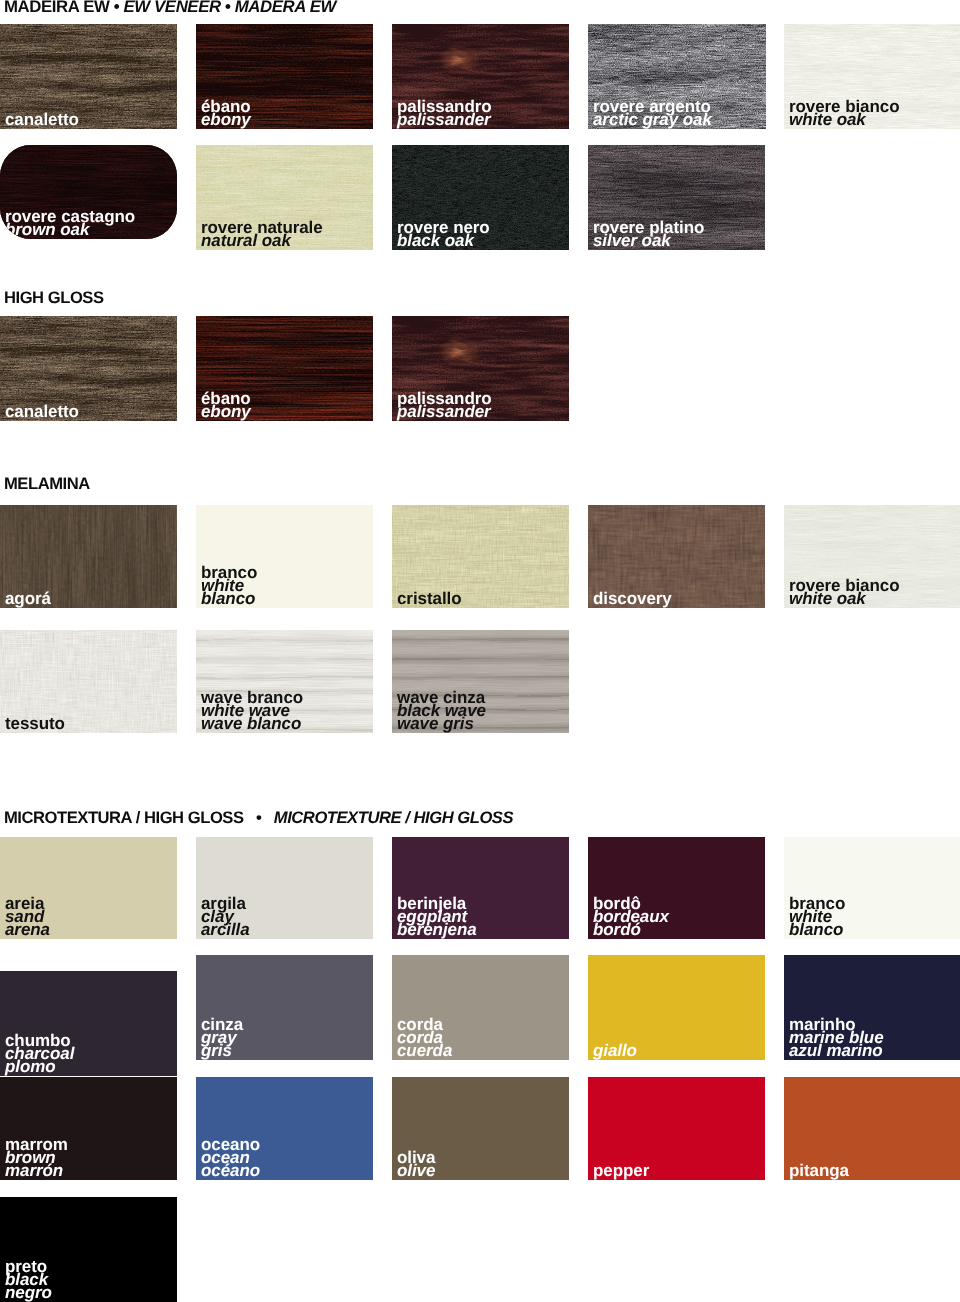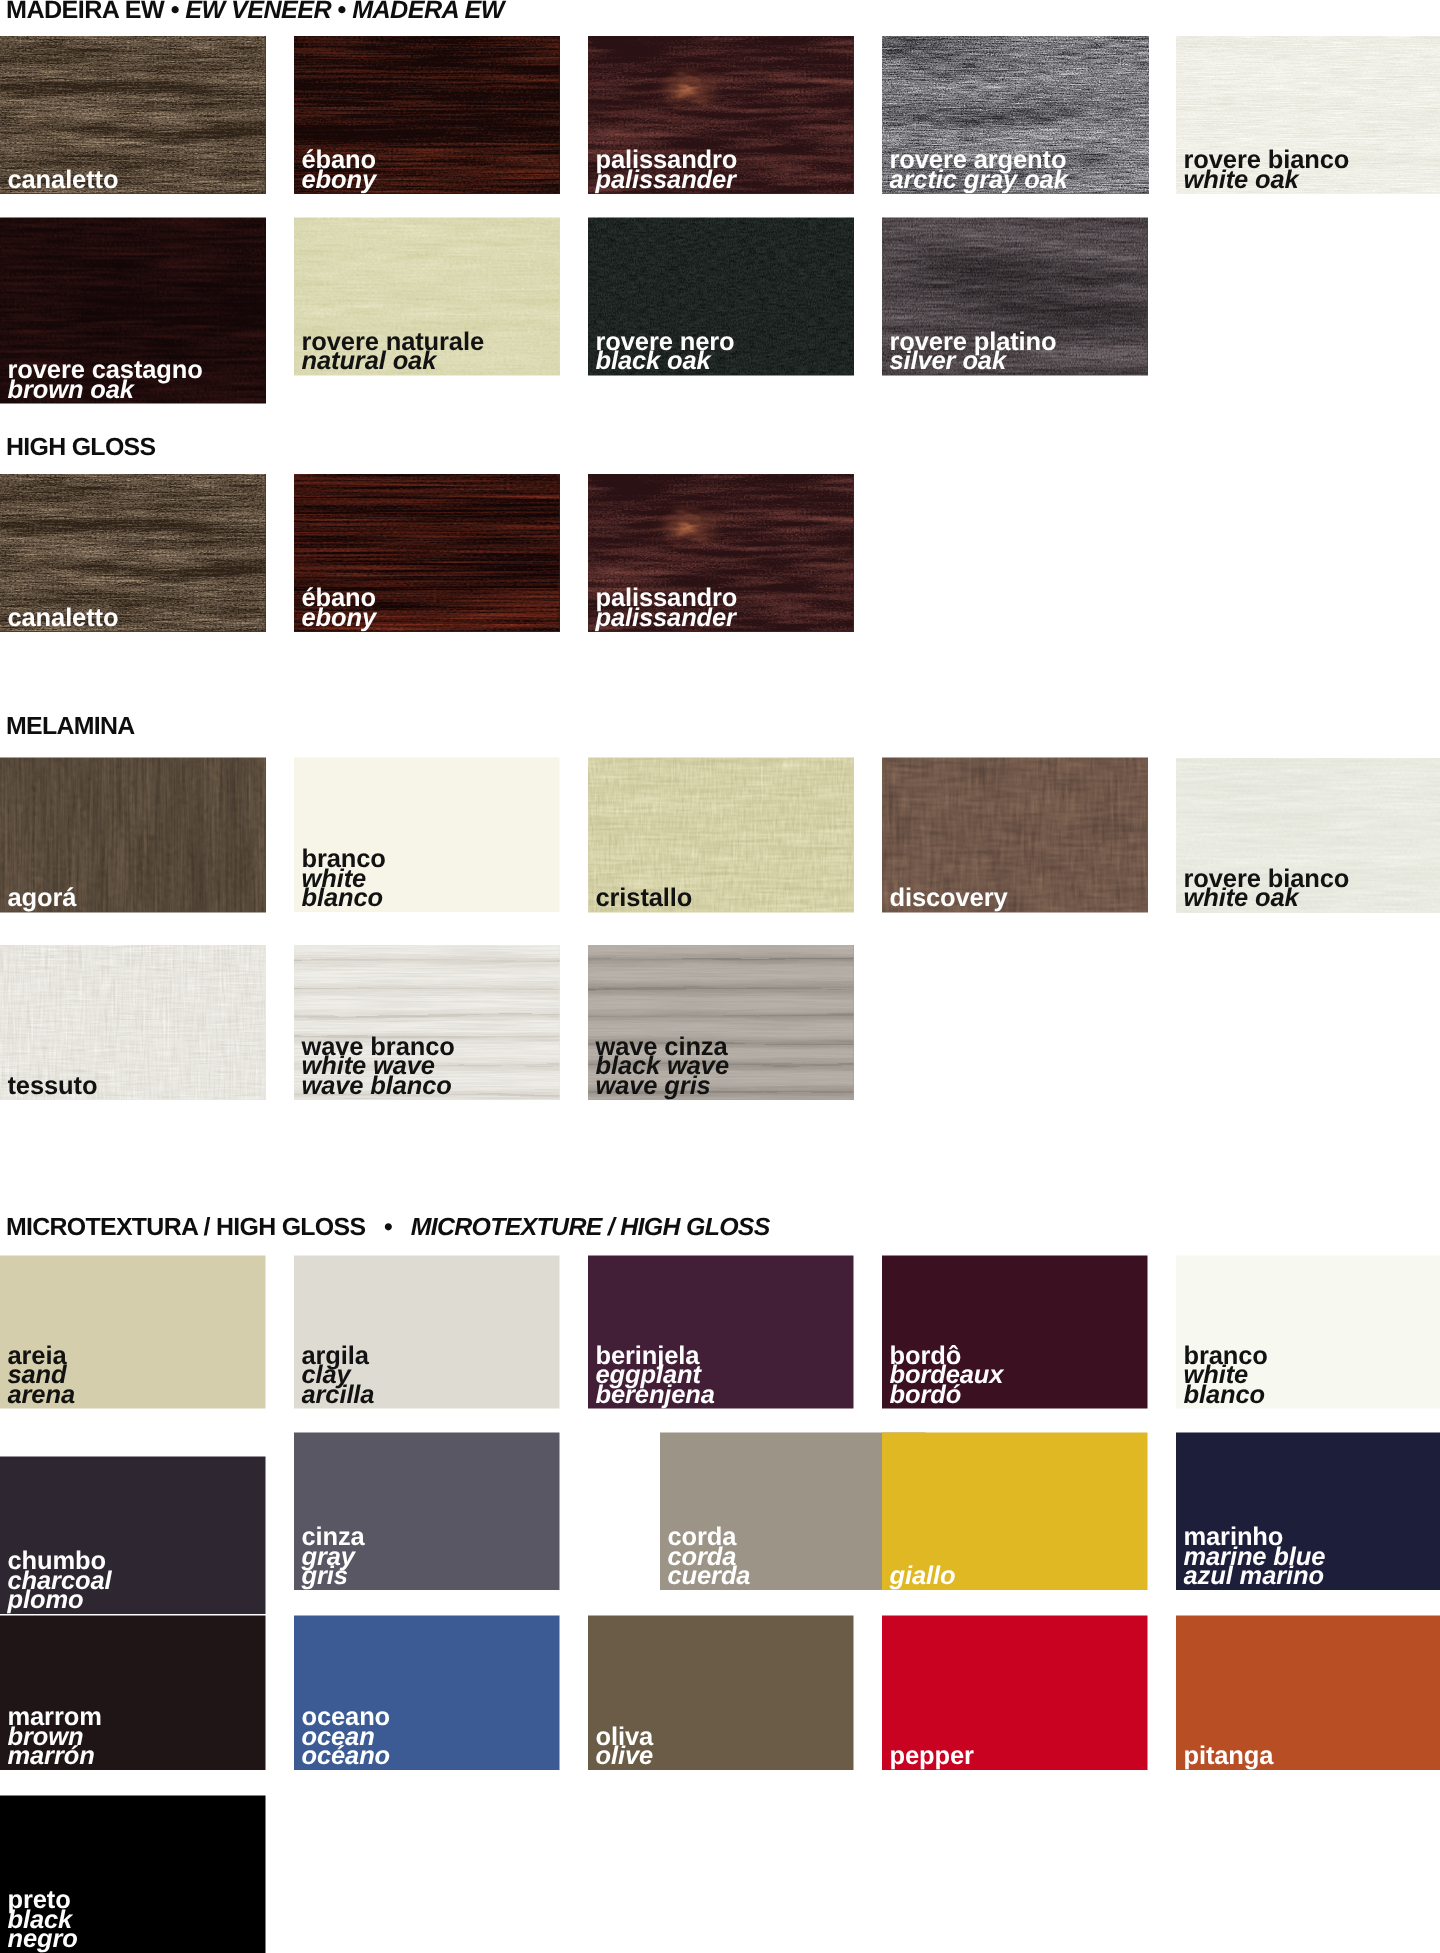--- a/index.html
+++ b/index.html
@@ -515,21 +515,21 @@
   </div>
   <div class="sw" style="left: 784px; top: 24px; width: 177px; height: 105px; background: rgb(243, 242, 234);">
     <svg class="tex" width="177" height="105" viewBox="0 0 177 105" preserveAspectRatio="none">
           <rect width="177" height="105" filter="url(#tx-bianco)"></rect>
         </svg>
     <div class="lbl" style="color: rgb(17, 17, 17);">
       <div>rovere bianco</div>
       <div class="it">white oak</div>
     </div>
   </div>
-  <div class="sw" style="left: 0px; top: 145px; width: 177px; height: 124px; background: rgb(32, 11, 12);">
+  <div class="sw" style="left: 0px; top: 145px; width: 177px; height: 94px; background: rgb(32, 11, 12); border-radius: 31px;">
     <svg class="tex" width="177" height="105" viewBox="0 0 177 105" preserveAspectRatio="none">
           <rect width="177" height="105" filter="url(#tx-castagno)"></rect>
         </svg>
     <div class="lbl" style="color: rgb(255, 255, 255);">
       <div>rovere castagno</div>
       <div class="it">brown oak</div>
     </div>
   </div>
   <div class="sw" style="left: 196px; top: 145px; width: 177px; height: 105px; background: rgb(222, 219, 178);">
     <svg class="tex" width="177" height="105" viewBox="0 0 177 105" preserveAspectRatio="none">
@@ -727,21 +727,21 @@
       <div class="it">plomo</div>
     </div>
   </div>
   <div class="sw" style="left: 196px; top: 955px; width: 177px; height: 105px; background: rgb(90, 87, 101);">
     <div class="lbl" style="color: rgb(255, 255, 255);">
       <div>cinza</div>
       <div class="it">gray</div>
       <div class="it">gris</div>
     </div>
   </div>
-  <div class="sw" style="left: 392px; top: 955px; width: 177px; height: 105px; background: rgb(156, 148, 134); margin-left: 48px;">
+  <div class="sw" style="left: 392px; top: 955px; width: 177px; height: 105px; background: rgb(156, 148, 134);">
     <div class="lbl" style="color: rgb(255, 255, 255);">
       <div>corda</div>
       <div class="it">corda</div>
       <div class="it">cuerda</div>
     </div>
   </div>
   <div class="sw" style="left: 588px; top: 955px; width: 177px; height: 105px; background: rgb(223, 184, 35); font-style: italic;">
     <div class="lbl" style="color: rgb(255, 255, 255);">
       <div>giallo</div>
     </div>

